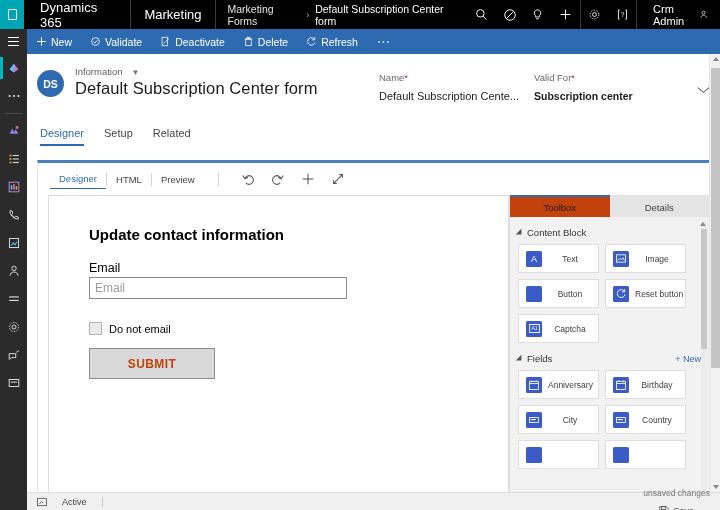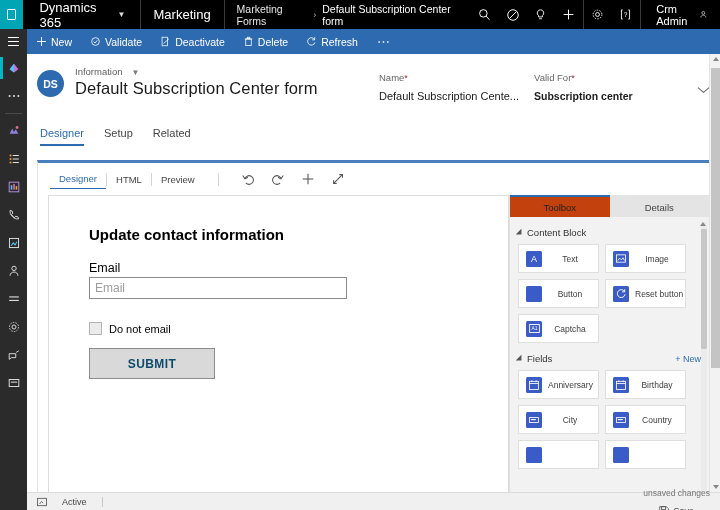--- a/index.html
+++ b/index.html
@@ -17,20 +17,21 @@
   }
   .waffle {
     width: 26px; height: 29px; background: #00a5b5;
     display: flex; align-items: center; justify-content: center;
   }
   .waffle-glyph { width: 9px; height: 11px; border: 1.3px solid #fff; border-radius: 1px; }
   .suite-brand {
     display: flex; align-items: center; gap: 5px;
     padding: 0 14px 0 16px; height: 29px; font-size: 13px; color: #fff;
     border-right: 1px solid #3b3b3b;
+    flex-direction: column;
   }
   .chev-d { font-size: 8px; opacity: .85; }
   .suite-app {
     padding: 0 13px; height: 29px; display: flex; align-items: center;
     font-size: 13px; border-right: 1px solid #3b3b3b; color:#fff;
   }
   .breadcrumb {
     display: flex; align-items: center; gap: 6px; padding: 0 12px;
     font-size: 10.5px; color: #e6e6e6; height: 29px;
   }
@@ -169,21 +170,21 @@
     font-size: 12px; color: #9c9c9c; padding: 0 5px; display: flex;
     align-items: center;
   }
   .cb-row { display: flex; align-items: center; gap: 7px; margin-top: 23px; }
   .cb-box { width: 13px; height: 13px; border: 1px solid #b5b5b5; background: #ebebeb; }
   .cb-label { font-size: 11px; color: #000; }
   .submit-btn {
     margin-top: 13px; width: 126px; height: 31px; background: #d9d9d9;
     border: 1px solid #8c8c8c; display: flex; align-items: center;
     justify-content: center; font-size: 12px; font-weight: bold;
-    color: #0c4a6e; letter-spacing: .4px;
+    color: #c2410c; letter-spacing: .4px;
   }
 
   
   .toolbox {
     width: 200px; background: #f2f2f2; border-left: 1px solid #e0e0e0;
     display: flex; flex-direction: column; position: relative;
   }
   .tb-tabs { display: flex; height: 22px; background: #f2f2f2; }
   .tb-tab {
     flex: 1; display: flex; align-items: center; justify-content: center;

